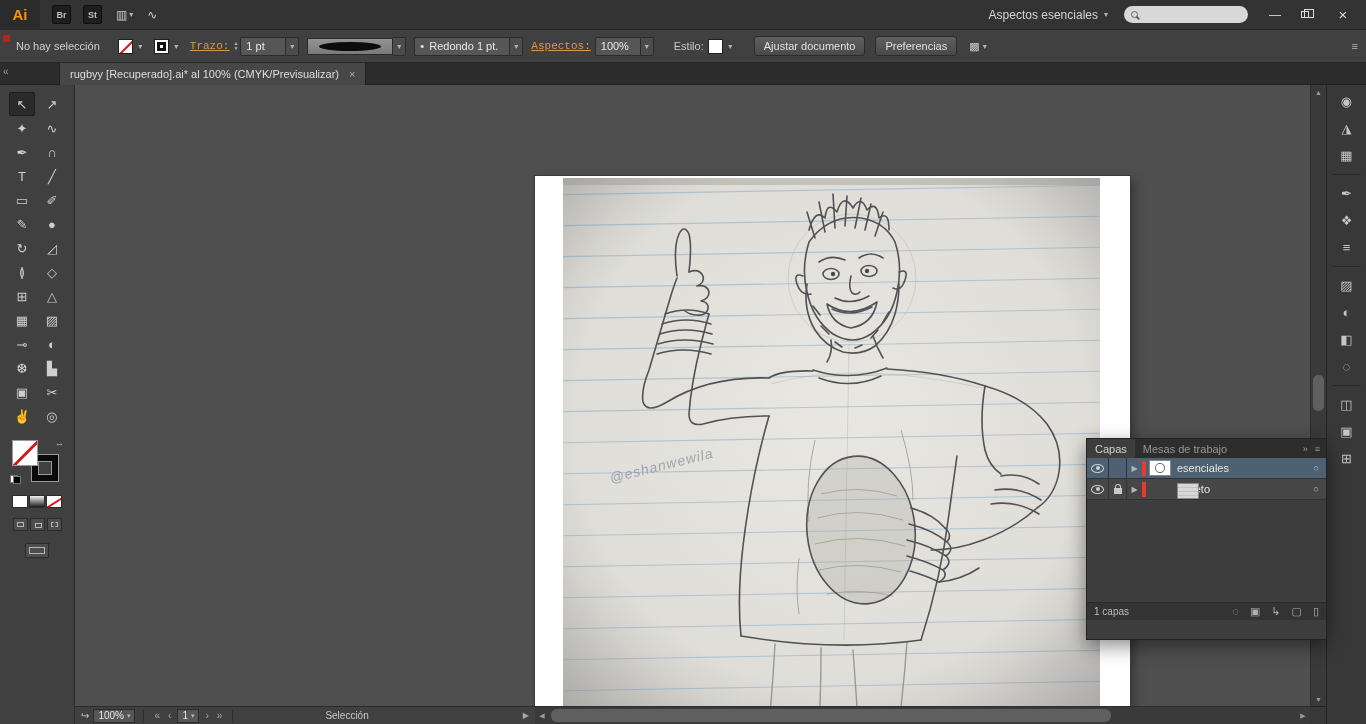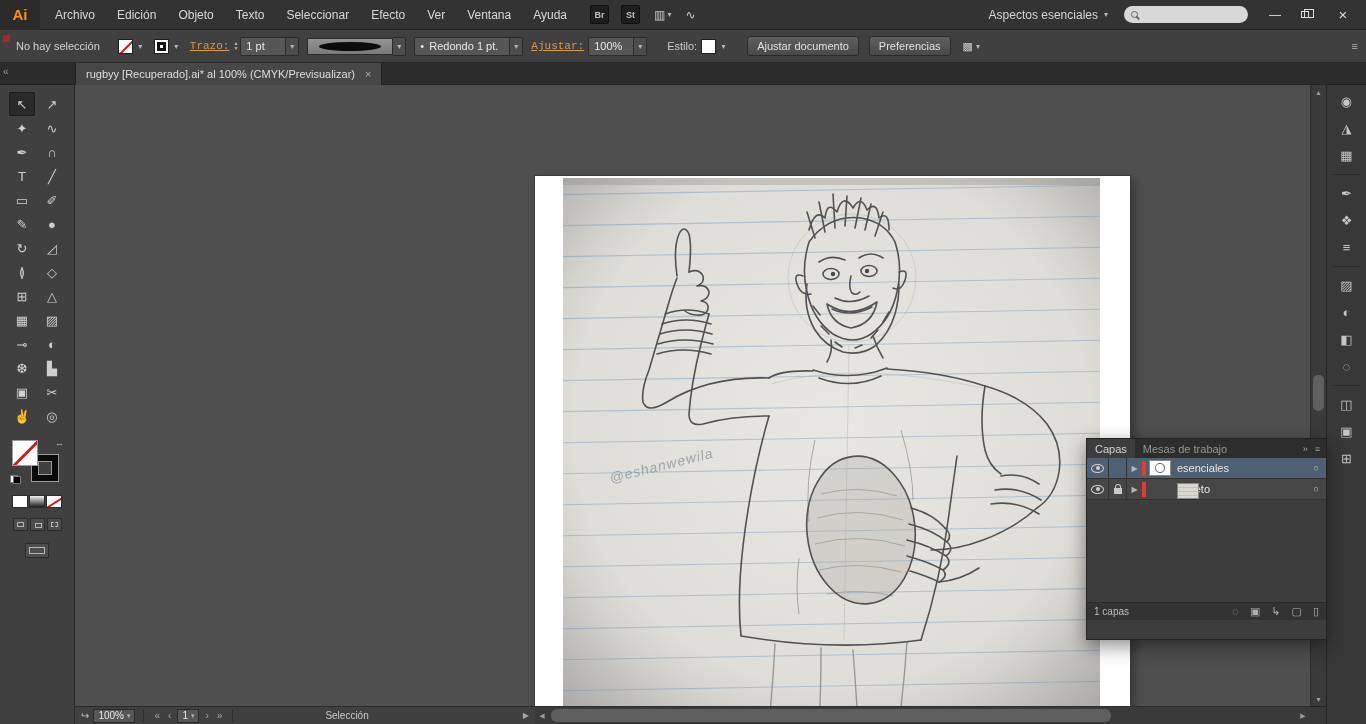--- a/index.html
+++ b/index.html
@@ -60,21 +60,21 @@
                 border:1px solid #2b2b2b; display:flex; align-items:center; justify-content:center; }
   .brushshape { width:62px; height:9px; background:#0c0c0c; border-radius:50%; }
   .cbtn { height:20px; padding:0 9px; background:linear-gradient(#5f5f5f,#494949); border:1px solid #2b2b2b;
           border-radius:3px; color:#e0e0e0; display:flex; align-items:center; font-size:11px; margin-left:10px; }
   .cb-right { margin-left:auto; margin-right:8px; display:flex; align-items:center; gap:6px; color:#b9b9b9; }
 
   
   .tabbar { position:absolute; left:0; top:63px; width:1366px; height:22px; background:#2c2c2c;
             border-bottom:1px solid #222; z-index:7; }
   .collapsel { position:absolute; left:3px; top:3px; color:#9a9a9a; font-size:10px; }
-  .doctab { position:absolute; left:75px; top:0; height:22px; background:#474747;
+  .doctab { position:absolute; left:59px; top:0; height:22px; background:#474747;
             border-left:1px solid #202020; border-right:1px solid #202020; display:flex;
             align-items:center; padding:0 10px; gap:10px; font-size:11px; color:#dedede; }
   .tabclose { color:#b0b0b0; font-size:11px; }
 
   
   .toolbar { position:absolute; left:0; top:85px; width:75px; height:639px; background:#404040;
              border-right:1px solid #2a2a2a; z-index:6; }
   .tools { display:grid; grid-template-columns:26px 26px; justify-content:center; gap:0 4px; padding-top:7px; }
   .tool { height:24px; display:flex; align-items:center; justify-content:center; color:#cfcfcf;
           font-size:13px; border-radius:2px; }
@@ -182,31 +182,20 @@
   .lp-body { height:102px; background:#3d3d3d; }
   .lp-foot { height:18px; background:#333; border-top:1px solid #2a2a2a; display:flex; align-items:center;
              padding:0 7px; color:#bdbdbd; font-size:10px; }
   .lp-foot-icons { margin-left:auto; display:flex; gap:11px; color:#b0b0b0; font-size:11px; }
 </style>
 </head>
 <body>
 
 <div class="menubar">
   <div class="ai-logo">Ai</div>
-  <nav class="menus">
-    <span class="menu-item">Archivo</span>
-    <span class="menu-item">Edición</span>
-    <span class="menu-item">Objeto</span>
-    <span class="menu-item">Texto</span>
-    <span class="menu-item">Seleccionar</span>
-    <span class="menu-item">Efecto</span>
-    <span class="menu-item">Ver</span>
-    <span class="menu-item">Ventana</span>
-    <span class="menu-item">Ayuda</span>
-  </nav>
   <div class="mb-btn">Br</div>
   <div class="mb-btn">St</div>
   <div class="mb-icon">
     <span>▥</span>
     <span class="dd">▾</span>
   </div>
   <div class="mb-icon">∿</div>
   <div class="spacer"></div>
   <div class="workspace">
     <span>Aspectos esenciales</span>
@@ -241,21 +230,21 @@
   <span class="fieldbtn dd">▾</span>
   <span class="brushfield">
       <span class="brushshape"></span>
     </span>
   <span class="fieldbtn dd">▾</span>
   <span class="field" style="width:96px;gap:5px">
     <span>•</span>
     <span>Redondo 1 pt.</span>
   </span>
   <span class="fieldbtn dd">▾</span>
-  <span class="link">Ajustar:</span>
+  <span class="link">Aspectos:</span>
   <span class="field" style="width:46px">100%</span>
   <span class="fieldbtn dd">▾</span>
   <span class="plain-label">Estilo:</span>
   <span class="swatch"></span>
   <span class="ddbtn dd">▾</span>
   <button class="cbtn">Ajustar documento</button>
   <button class="cbtn">Preferencias</button>
   <span style="margin-left:12px;display:flex;align-items:center;gap:3px">
     <span>▩</span>
     <span class="dd">▾</span>

